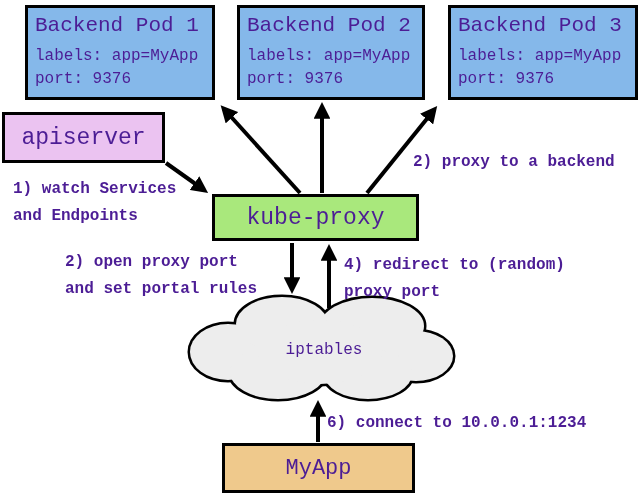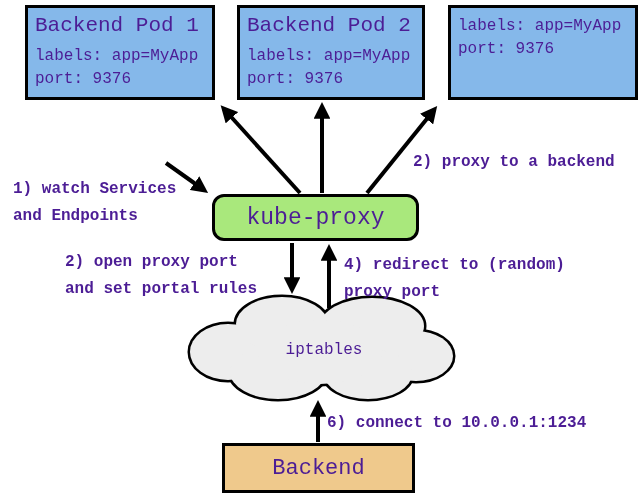--- a/index.html
+++ b/index.html
@@ -76,31 +76,35 @@
     <div class="pod-title">Backend Pod 1</div>
     <div class="pod-line first">labels: app=MyApp</div>
     <div class="pod-line">port: 9376</div>
   </div>
   <div class="node pod" style="left:237px;top:5px;width:188px;height:95px;">
     <div class="pod-title">Backend Pod 2</div>
     <div class="pod-line first">labels: app=MyApp</div>
     <div class="pod-line">port: 9376</div>
   </div>
   <div class="node pod" style="left:448px;top:5px;width:190px;height:95px;">
+    <div class="pod-title">Backend Pod 3</div>
     <div class="pod-line first">labels: app=MyApp</div>
     <div class="pod-line">port: 9376</div>
   </div>
 
+  <div class="node apiserver" style="left:2px;top:112px;width:163px;height:51px;">
+    <span>apiserver</span>
+  </div>
 
-  <div class="node kubeproxy" style="left:212px;top:194px;width:207px;height:47px;border-radius:12px;">
+  <div class="node kubeproxy" style="left:212px;top:194px;width:207px;height:47px;">
     <span>kube-proxy</span>
   </div>
 
   <div class="node client" style="left:222px;top:443px;width:193px;height:50px;">
-    <span>Backend</span>
+    <span>MyApp</span>
   </div>
 
   <div class="cloud-label">iptables</div>
 
   <div class="note" style="left:13px;top:176px;">1) watch Services
 and Endpoints</div>
   <div class="note" style="left:65px;top:249px;">2) open proxy port
 and set portal rules</div>
   <div class="note" style="left:327px;top:410px;">6) connect to 10.0.0.1:1234</div>
   <div class="note" style="left:344px;top:252px;">4) redirect to (random)

